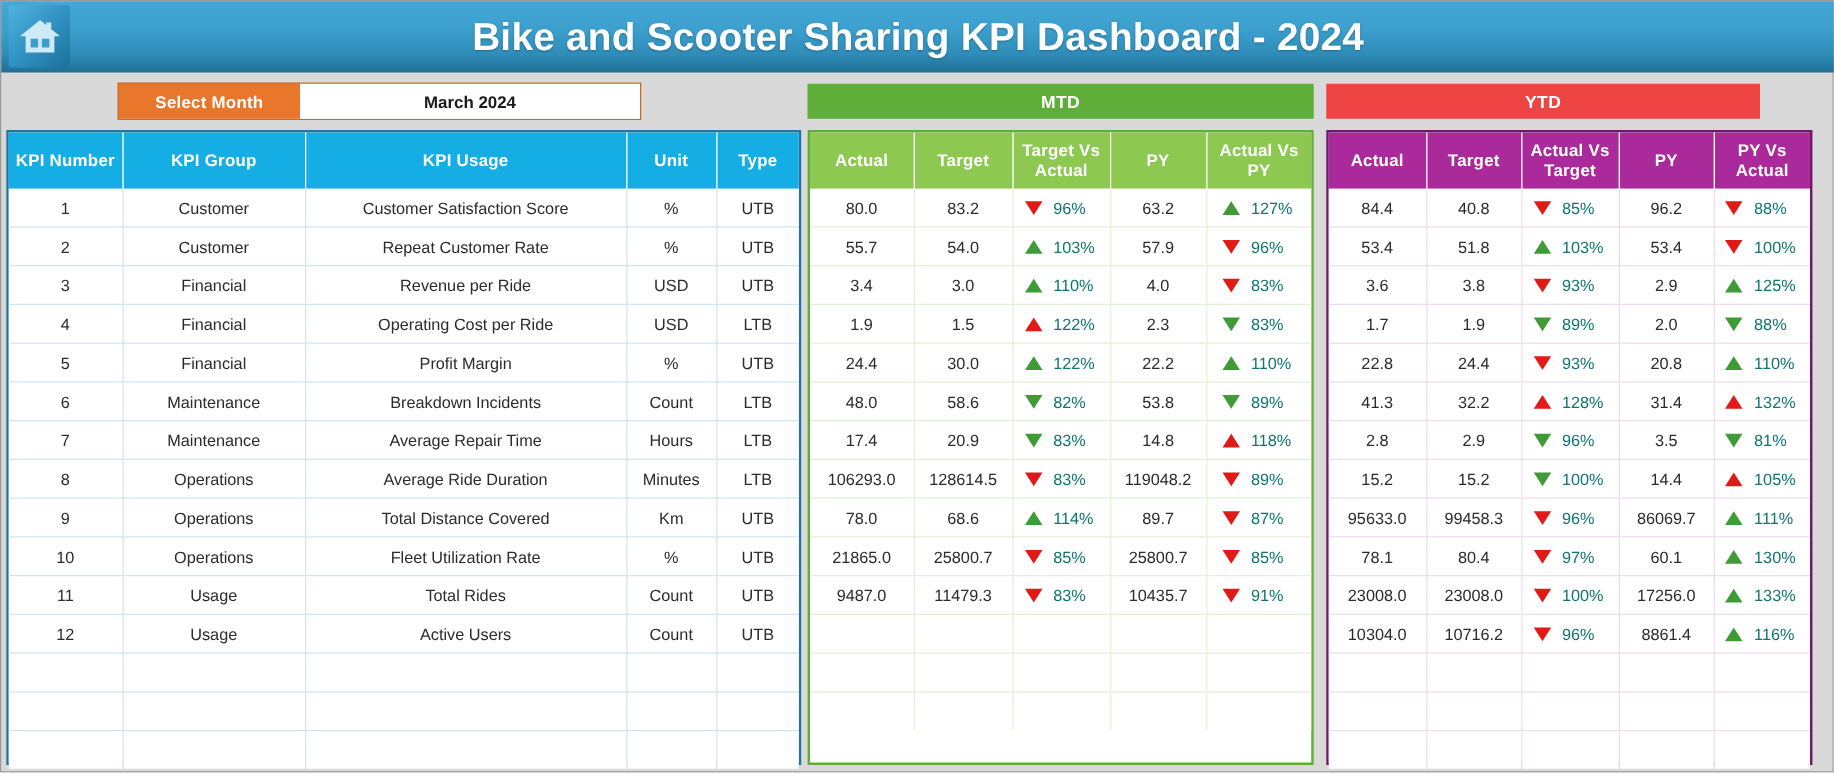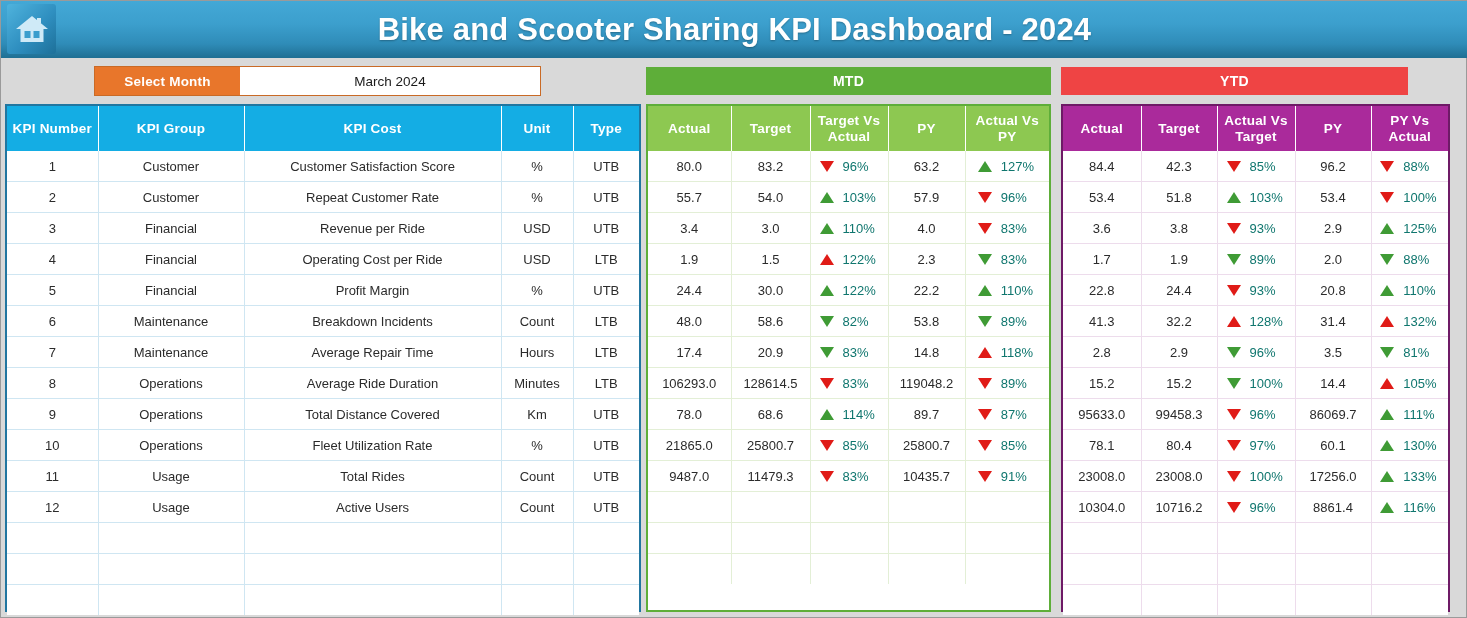--- a/index.html
+++ b/index.html
@@ -46,23 +46,23 @@
     position:absolute;left:94px;top:9px;height:28px;display:flex;
     box-shadow:0 0 0 1px #c96a26;
   }
   .month-label{
     width:145px;background:#e8762b;color:#ffffff;
     display:flex;align-items:center;justify-content:center;
     font-size:13.5px;font-weight:bold;letter-spacing:.2px;
     cursor:pointer;
   }
   .month-value{
-    width:300px;background:#ffffff;color:#1a1a1a;
+    width:272px;background:#ffffff;color:#1a1a1a;
     display:flex;align-items:center;justify-content:center;
-    font-size:13.5px;font-weight:normal;
+    font-size:13.5px;font-weight:bold;
     cursor:pointer;
   }
   .band{
     position:absolute;top:9px;height:28px;
     display:flex;align-items:center;justify-content:center;
     color:#ffffff;font-size:14px;font-weight:bold;letter-spacing:.3px;
   }
   .band.mtd{left:645px;width:405px;background:#5eae39;}
   .band.ytd{left:1060px;width:347px;background:#ef4444;}
 
@@ -139,21 +139,21 @@
         <col style="width:91px">
           <col style="width:146px">
           <col style="width:257px">
         <col style="width:72px">
           <col style="width:66px">
       </colgroup>
       <thead>
         <tr>
           <th>KPI Number</th>
           <th>KPI Group</th>
-          <th>KPI Cost</th>
+          <th>KPI Usage</th>
           <th>Unit</th>
           <th>Type</th>
         </tr>
       </thead>
       <tbody id="left-body">
           <tr>
             <td>1</td>
             <td>Customer</td>
             <td>Customer Satisfaction Score</td>
             <td>%</td>
@@ -506,21 +506,21 @@
           <th>Actual</th>
           <th>Target</th>
           <th>Actual Vs Target</th>
           <th>PY</th>
           <th>PY Vs Actual</th>
         </tr>
       </thead>
       <tbody id="ytd-body">
           <tr>
             <td>84.4</td>
-            <td>42.3</td>
+            <td>40.8</td>
             <td>
               <div class="cmp">
                 <span class="tri down" style="color: rgb(224, 27, 23);"></span>
                 <span class="pct">85%</span>
               </div>
             </td>
             <td>96.2</td>
             <td>
               <div class="cmp">
                 <span class="tri down" style="color: rgb(224, 27, 23);"></span>

